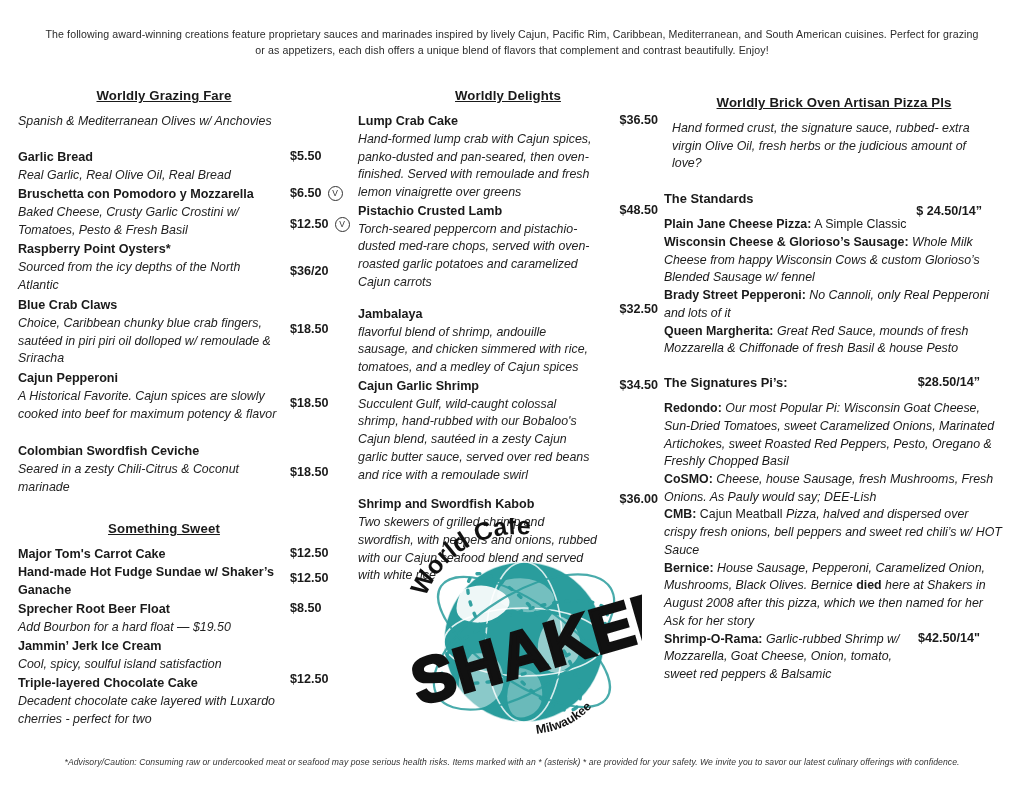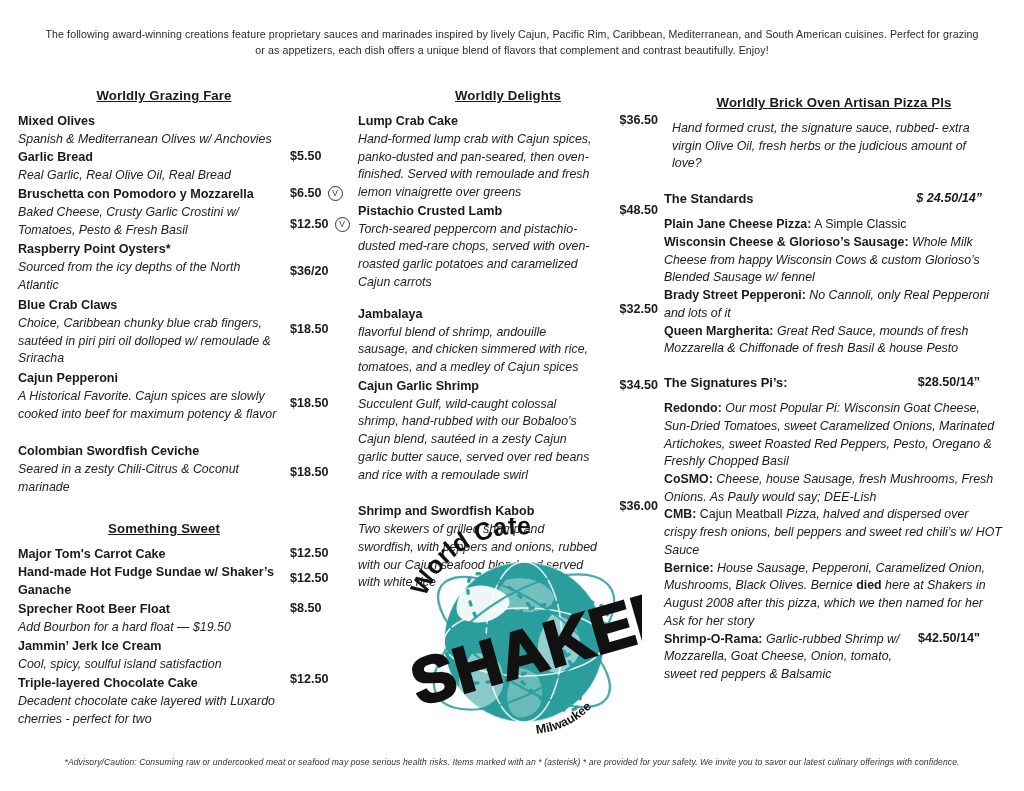--- a/index.html
+++ b/index.html
@@ -147,21 +147,20 @@
 <div class="page">
 
   <div class="intro">The following award-winning creations feature proprietary sauces and marinades inspired by lively Cajun, Pacific Rim, Caribbean, Mediterranean, and South American cuisines. Perfect for grazing or as appetizers, each dish offers a unique blend of flavors that complement and contrast beautifully. Enjoy!</div>
 
   <div class="col col-left">
 
     <div class="section-head left-head">Worldly Grazing Fare </div>
 
     <div class="item" style="height:36px;">
       <div class="txt">
-        <div class="item-name">Mixed Olives</div>
         <div class="item-desc">Spanish &amp; Mediterranean Olives w/ Anchovies</div>
       </div>
     </div>
 
     <div class="item" style="height:37px;">
       <div class="txt">
         <div class="item-name">Garlic Bread</div>
         <div class="item-desc">Real Garlic, Real Olive Oil, Real Bread</div>
       </div>
       <div class="price" style="top:0px;">$5.50</div>
@@ -274,21 +273,21 @@
     </div>
 
     <div class="item" style="margin-bottom:1px;">
       <div class="txt">
         <div class="item-name">Jambalaya</div>
         <div class="item-desc">flavorful blend of shrimp, andouille sausage, and chicken simmered with rice, tomatoes, and a medley of Cajun spices</div>
       </div>
       <div class="price" style="top:-4px;">$32.50</div>
     </div>
 
-    <div class="item" style="margin-bottom:19px;">
+    <div class="item" style="margin-bottom:12px;">
       <div class="txt">
         <div class="item-name">Cajun Garlic Shrimp</div>
         <div class="item-desc">Succulent Gulf, wild-caught colossal shrimp, hand-rubbed with our Bobaloo's Cajun blend, sautéed in a zesty Cajun garlic butter sauce, served over red beans and rice with a remoulade swirl</div>
       </div>
       <div class="price">$34.50</div>
     </div>
 
     <div class="item">
       <div class="txt">
         <div class="item-name">Shrimp and Swordfish Kabob</div>
@@ -302,21 +301,21 @@
   <div class="col col-right" style="top:95px;">
 
     <div class="section-head right-head">Worldly Brick Oven Artisan Pizza Pls</div>
 
     <div class="item-desc" style="width:300px; margin-left:8px;">Hand formed crust, the signature sauce, rubbed- extra virgin Olive Oil, fresh herbs or the judicious amount of love?</div>
 
     <div class="item" style="margin-top:18px;">
       <div class="txt">
         <div class="sub-head">The Standards</div>
       </div>
-      <div class="price" style="top:0px; right:22px;font-style:italic;">$ 24.50/14”</div>
+      <div class="price" style="top:13px; right:22px;">$ 24.50/14”</div>
     </div>
 
     <div style="height:10px;"></div>
 
     <div class="pizza-line">
       <b>Plain Jane Cheese Pizza:</b><span> A Simple Classic</span>
     </div>
     <div class="pizza-line">
       <b>Wisconsin Cheese &amp; Glorioso’s Sausage:</b><i> Whole Milk Cheese from happy Wisconsin Cows &amp; custom Glorioso’s Blended Sausage w/ fennel</i>
     </div>

